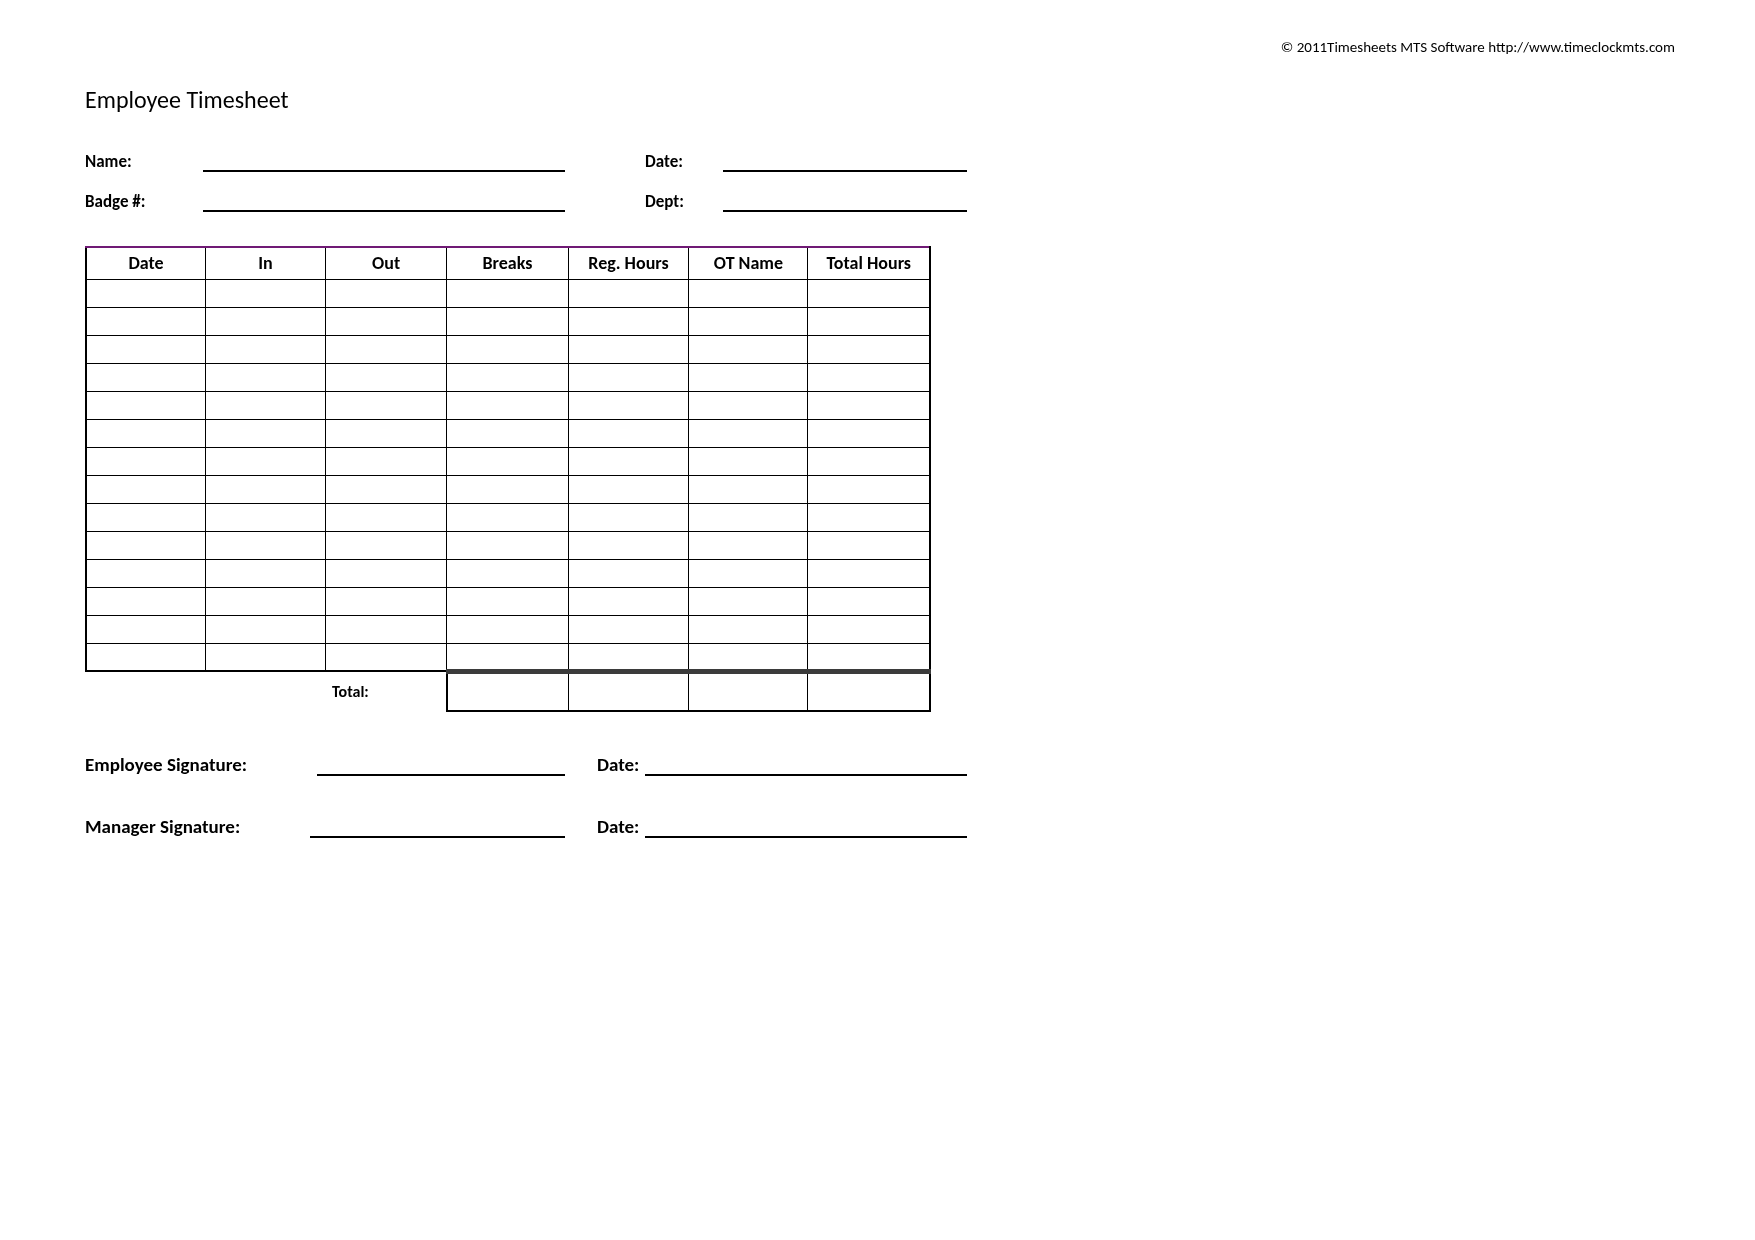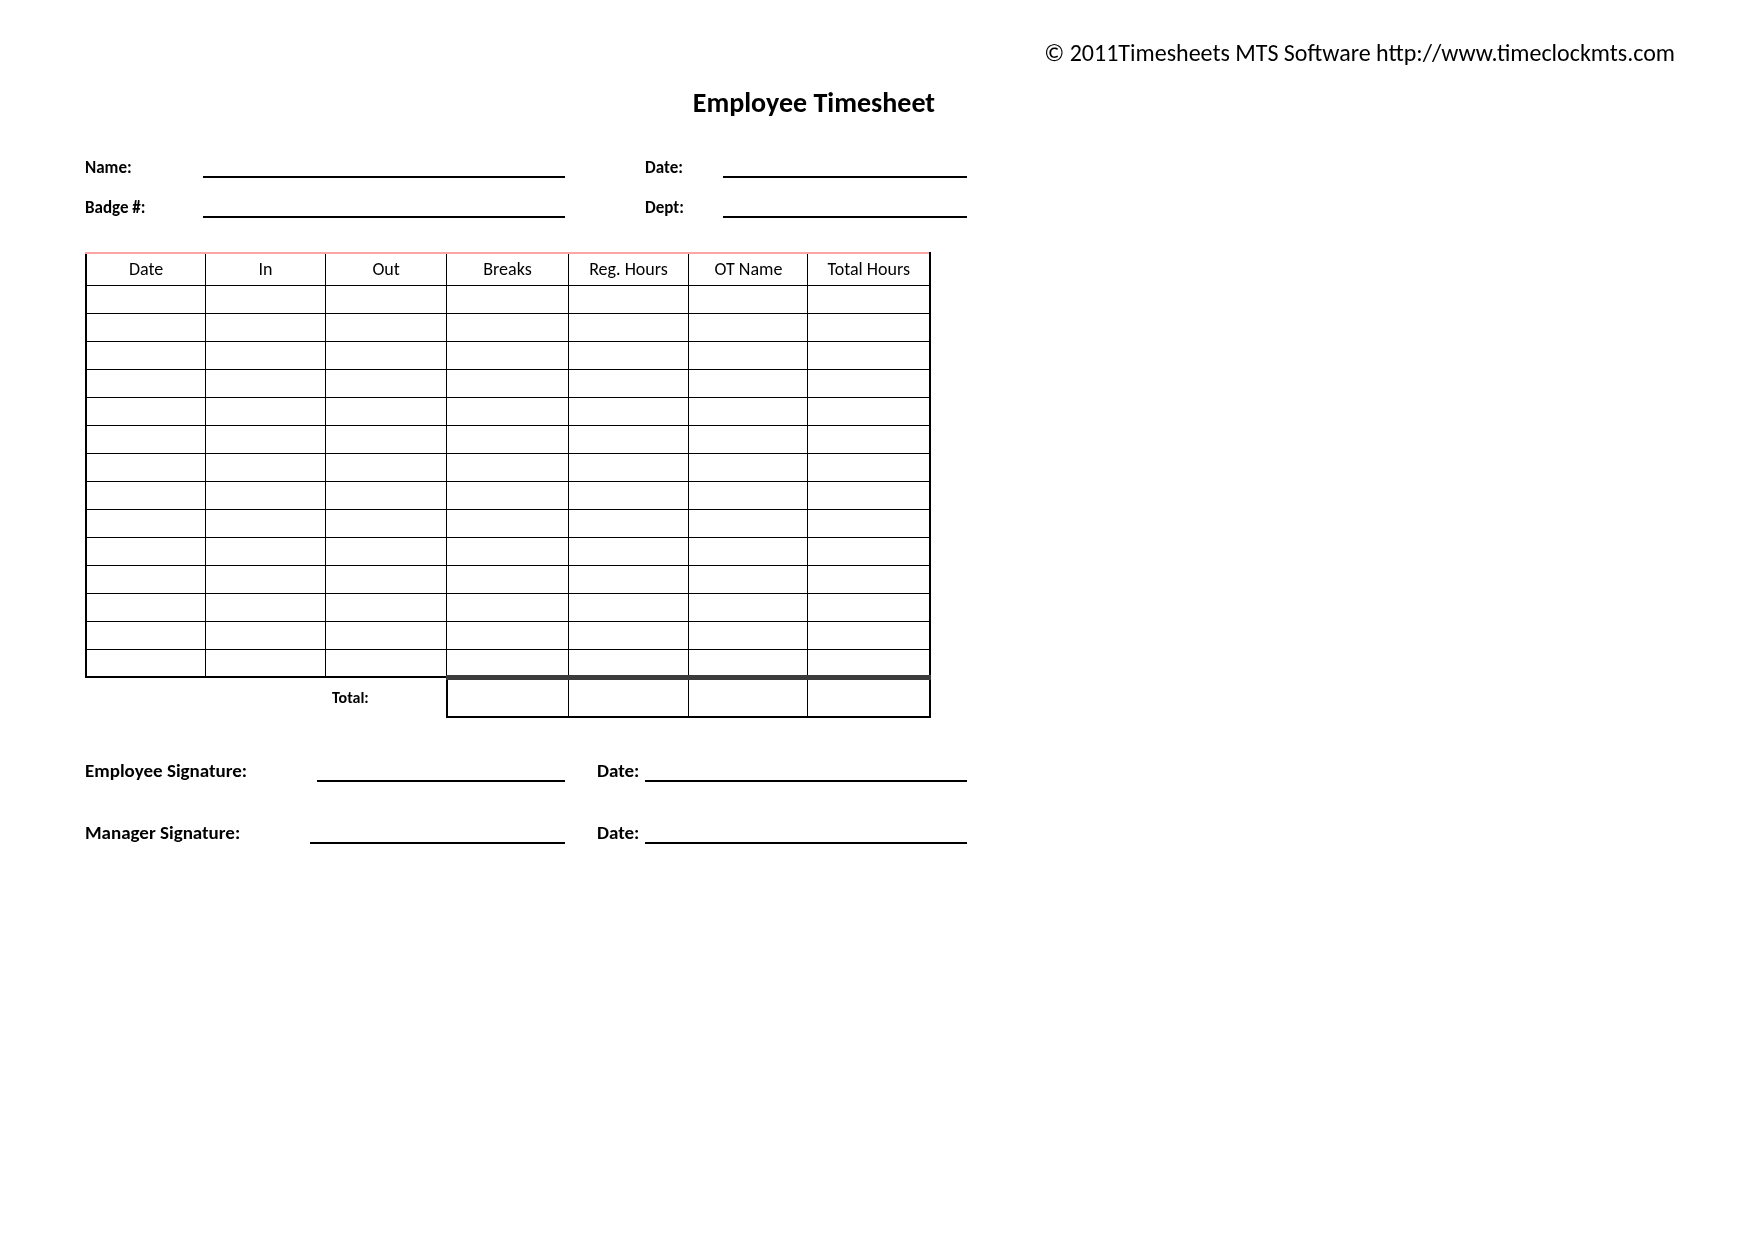--- a/index.html
+++ b/index.html
@@ -10,33 +10,32 @@
     font-family: Calibri, Arial, sans-serif;
     color: #000;
     width: 1755px;
     height: 1240px;
     position: relative;
   }
   .copyright {
     position: absolute;
     top: 38px;
     right: 80px;
-    font-size: 24px;
+    font-size: 15px;
   }
   .page {
     position: absolute;
     left: 85px;
     top: 85px;
     width: 850px;
   }
   .title {
-    font-size: 28px;
-    font-weight: bold;
+    font-size: 24px;
+    font-weight: normal;
     margin-bottom: 28px;
-    text-align: right;
   }
   .info-grid {
     display: grid;
     grid-template-columns: 480px 370px;
     column-gap: 80px;
     row-gap: 10px;
     margin-bottom: 24px;
   }
   .info-row {
     display: flex;
@@ -64,23 +63,23 @@
     margin-top: 6px;
   }
   table.timesheet th, table.timesheet td {
     border: 1px solid #000;
     height: 28px;
     font-size: 18px;
     text-align: center;
     padding: 0;
   }
   table.timesheet th {
-    font-weight: normal;
+    font-weight: bold;
     height: 32px;
-    border-top: 2px solid #fca5a5;
+    border-top: 2px solid #701a75;
   }
   table.timesheet th:first-child,
   table.timesheet td:first-child { border-left: 2px solid #000; }
   table.timesheet th:last-child,
   table.timesheet td:last-child { border-right: 2px solid #000; }
   table.timesheet tr.lastbody td { border-bottom: 2px solid #000; }
 
   
   table.timesheet tr.totals td {
     height: 40px;

